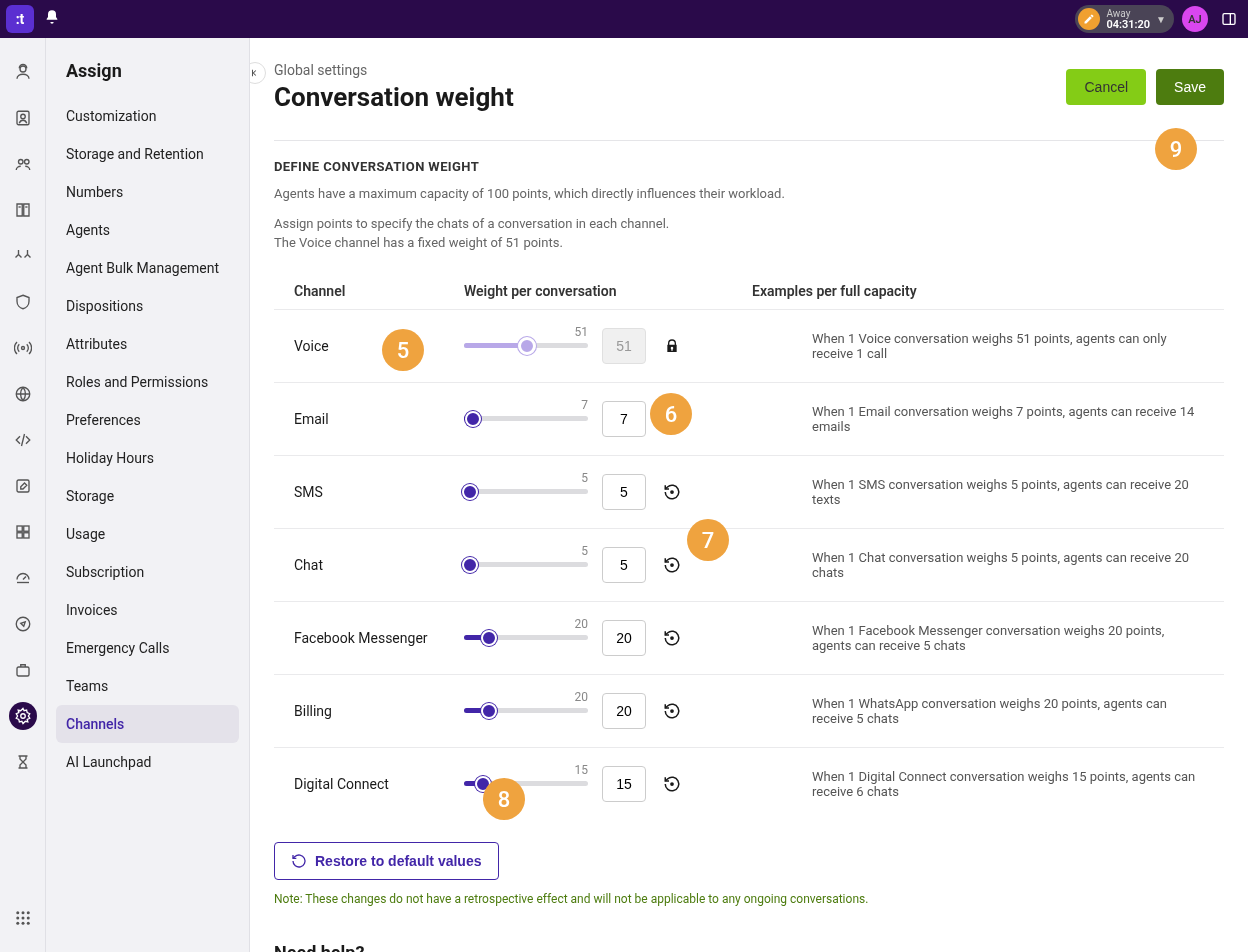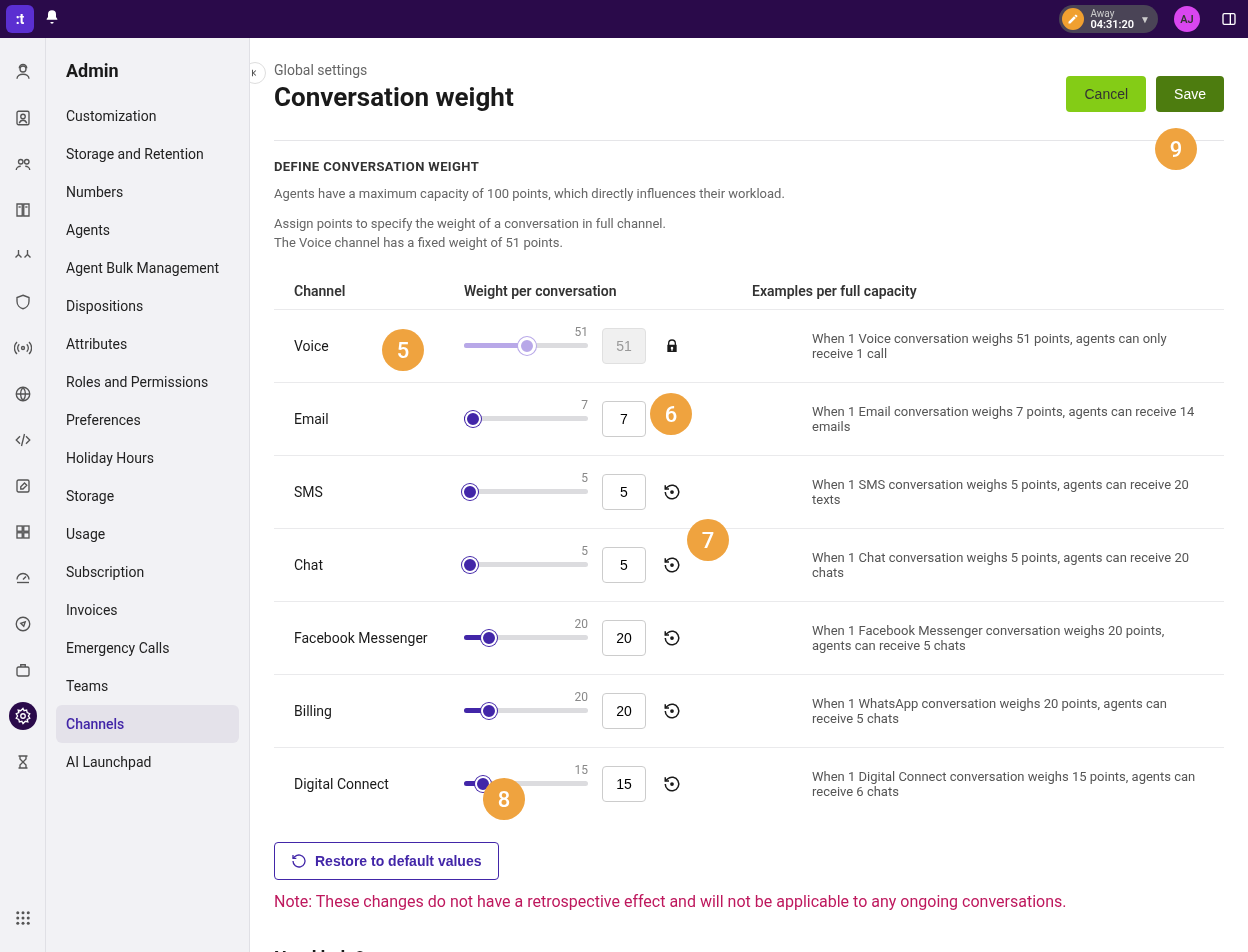--- a/index.html
+++ b/index.html
@@ -3,21 +3,21 @@
 <meta charset="utf-8">
 <style>
   * { box-sizing: border-box; margin: 0; padding: 0; }
   body { font-family: -apple-system, BlinkMacSystemFont, "Segoe UI", Roboto, sans-serif; font-size: 14px; color: #1a1a1a; background: #fff; width: 1248px; height: 952px; overflow: hidden; }
 
   
   .topbar { height: 38px; background: #2a0a4a; display: flex; align-items: center; padding: 0 6px; justify-content: space-between; }
   .topbar-left { display: flex; align-items: center; gap: 10px; }
   .logo-box { width: 28px; height: 28px; background: #5b2fd1; border-radius: 6px; display: flex; align-items: center; justify-content: center; color: #fff; font-weight: bold; font-size: 14px; }
   .bell { color: #fff; font-size: 16px; }
-  .topbar-right { display: flex; align-items: center; gap: 16px; }
+  .topbar-right { display: flex; align-items: center; gap: 8px; }
   .status-pill { background: #4a4456; border-radius: 14px; display: flex; align-items: center; padding: 3px 8px 3px 3px; gap: 6px; color: #fff; font-size: 11px; }
   .status-orange { width: 22px; height: 22px; border-radius: 50%; background: #f0a030; display: flex; align-items: center; justify-content: center; }
   .status-text { display: flex; flex-direction: column; line-height: 1; }
   .status-text .s1 { font-size: 10px; color: #ccc; }
   .status-text .s2 { font-size: 11px; font-weight: 600; }
   .chev { color: #ccc; font-size: 10px; }
   .avatar-circle { width: 26px; height: 26px; border-radius: 50%; background: #d946ef; color: #333; display: flex; align-items: center; justify-content: center; font-size: 11px; font-weight: 600; }
   .topbar-endicon { width: 26px; height: 26px; display: flex; align-items: center; justify-content: center; color: #fff; font-size: 14px; }
 
   .shell { display: flex; height: calc(100% - 38px); }
@@ -31,21 +31,21 @@
 
   
   .sidebar { width: 204px; background: #f2f2f5; border-right: 1px solid #e0e0e5; padding: 22px 10px 10px 10px; overflow-y: auto; }
   .side-title { font-size: 18px; font-weight: 700; padding: 0 10px 16px 10px; }
   .side-item { padding: 11px 10px; font-size: 14px; color: #222; border-radius: 6px; cursor: pointer; }
   .side-item.active { background: #e4e2ea; color: #4226a8; font-weight: 500; }
 
   
   .main { flex: 1; padding: 24px 24px 24px 24px; overflow-y: auto; position: relative; }
   .collapse-btn { position: absolute; left: -6px; top: 24px; width: 22px; height: 22px; border-radius: 50%; background: #fff; border: 1px solid #ddd; display: flex; align-items: center; justify-content: center; font-size: 11px; color: #555; }
-  .header-row { display: flex; justify-content: space-between; align-items: flex-end; gap: 40px; }
+  .header-row { display: flex; justify-content: space-between; align-items: center; gap: 40px; }
   .breadcrumb { font-size: 14px; color: #666; margin-bottom: 4px; }
   .page-title { font-size: 26px; font-weight: 700; }
   .header-btns { display: flex; gap: 10px; align-items: center; }
   .btn { padding: 10px 18px; border-radius: 4px; font-size: 14px; font-weight: 500; cursor: pointer; border: none; }
   .btn-cancel { background: #84cc16; color: #333; }
   .btn-save { background: #4d7c0f; color: #fff; }
 
   .divider { border: none; border-top: 1px solid #e5e5e8; margin: 28px 0 18px 0; }
 
   .sect-title { font-size: 13px; font-weight: 700; letter-spacing: 0.4px; color: #333; margin-bottom: 10px; }
@@ -65,21 +65,21 @@
   .slider-fill { height: 100%; background: #4226a8; border-radius: 3px; position: absolute; left: 0; }
   .slider-thumb { width: 16px; height: 16px; border-radius: 50%; background: #4226a8; border: 2px solid #fff; box-shadow: 0 0 0 1px #4226a8; position: absolute; top: 50%; transform: translate(-50%, -50%); }
   .slider-box.locked .slider-fill { background: #b8a8e8; }
   .slider-box.locked .slider-thumb { background: #b8a8e8; border: 3px solid #fff; box-shadow: 0 0 0 1px #b8a8e8; width: 18px; height: 18px; }
   .weight-input { width: 44px; height: 36px; border: 1px solid #ccc; border-radius: 4px; text-align: center; font-size: 14px; }
   .weight-input.disabled { background: #f0f0f0; border-color: #e0e0e0; color: #999; }
   .lock-icon, .reset-icon { width: 24px; height: 24px; display: flex; align-items: center; justify-content: center; }
   .example-text { flex: 1; font-size: 13px; color: #555; padding-left: 60px; }
 
   .restore-btn { margin-top: 22px; border: 1.5px solid #4226a8; background: #fff; color: #4226a8; border-radius: 4px; padding: 10px 16px; font-size: 14px; font-weight: 600; display: inline-flex; align-items: center; gap: 8px; cursor: pointer; }
-  .note-text { font-size: 16px; color: #be185d; margin-top: 12px; }
+  .note-text { font-size: 12px; color: #4d7c0f; margin-top: 12px; }
 
   .help-title { font-size: 18px; font-weight: 700; margin-top: 36px; }
 
   
   .anno { position: absolute; width: 42px; height: 42px; background: #efa33f; color: #fff; font-size: 22px; font-weight: 500; border-radius: 50%; display: flex; align-items: center; justify-content: center; pointer-events: none; }
 </style>
 </head>
 <body>
 
 <div class="topbar">
@@ -226,21 +226,21 @@
           <circle cx="12" cy="12" r="2"></circle>
           <circle cx="19" cy="12" r="2"></circle>
           <circle cx="5" cy="19" r="2"></circle>
           <circle cx="12" cy="19" r="2"></circle>
           <circle cx="19" cy="19" r="2"></circle>
         </svg>
       </span>
   </div>
 
   <div class="sidebar">
-    <div class="side-title">Admin</div>
+    <div class="side-title">Assign</div>
     <div id="sidebar-items">
         <div class="side-item">Customization</div>
         <div class="side-item">Storage and Retention</div>
         <div class="side-item">Numbers</div>
         <div class="side-item">Agents</div>
         <div class="side-item">Agent Bulk Management</div>
         <div class="side-item">Dispositions</div>
         <div class="side-item">Attributes</div>
         <div class="side-item">Roles and Permissions</div>
         <div class="side-item">Preferences</div>
@@ -272,21 +272,21 @@
         <button class="btn btn-cancel">Cancel</button>
         <button class="btn btn-save">Save</button>
       </div>
     </div>
 
     <hr class="divider">
 
     <div class="sect-title">DEFINE CONVERSATION WEIGHT</div>
     <div class="subtext">Agents have a maximum capacity of 100 points, which directly influences their workload.</div>
     <div class="subtext">
-      <span>Assign points to specify the weight of a conversation in full channel.</span><br>
+      <span>Assign points to specify the chats of a conversation in each channel.</span><br>
       <span>The Voice channel has a fixed weight of 51 points.</span>
     </div>
 
     <div class="table-wrap">
       <div class="thead">
         <div class="col-channel">Channel</div>
         <div class="col-weight">Weight per conversation</div>
         <div class="col-example">Examples per full capacity</div>
       </div>
       <div id="table-rows">

